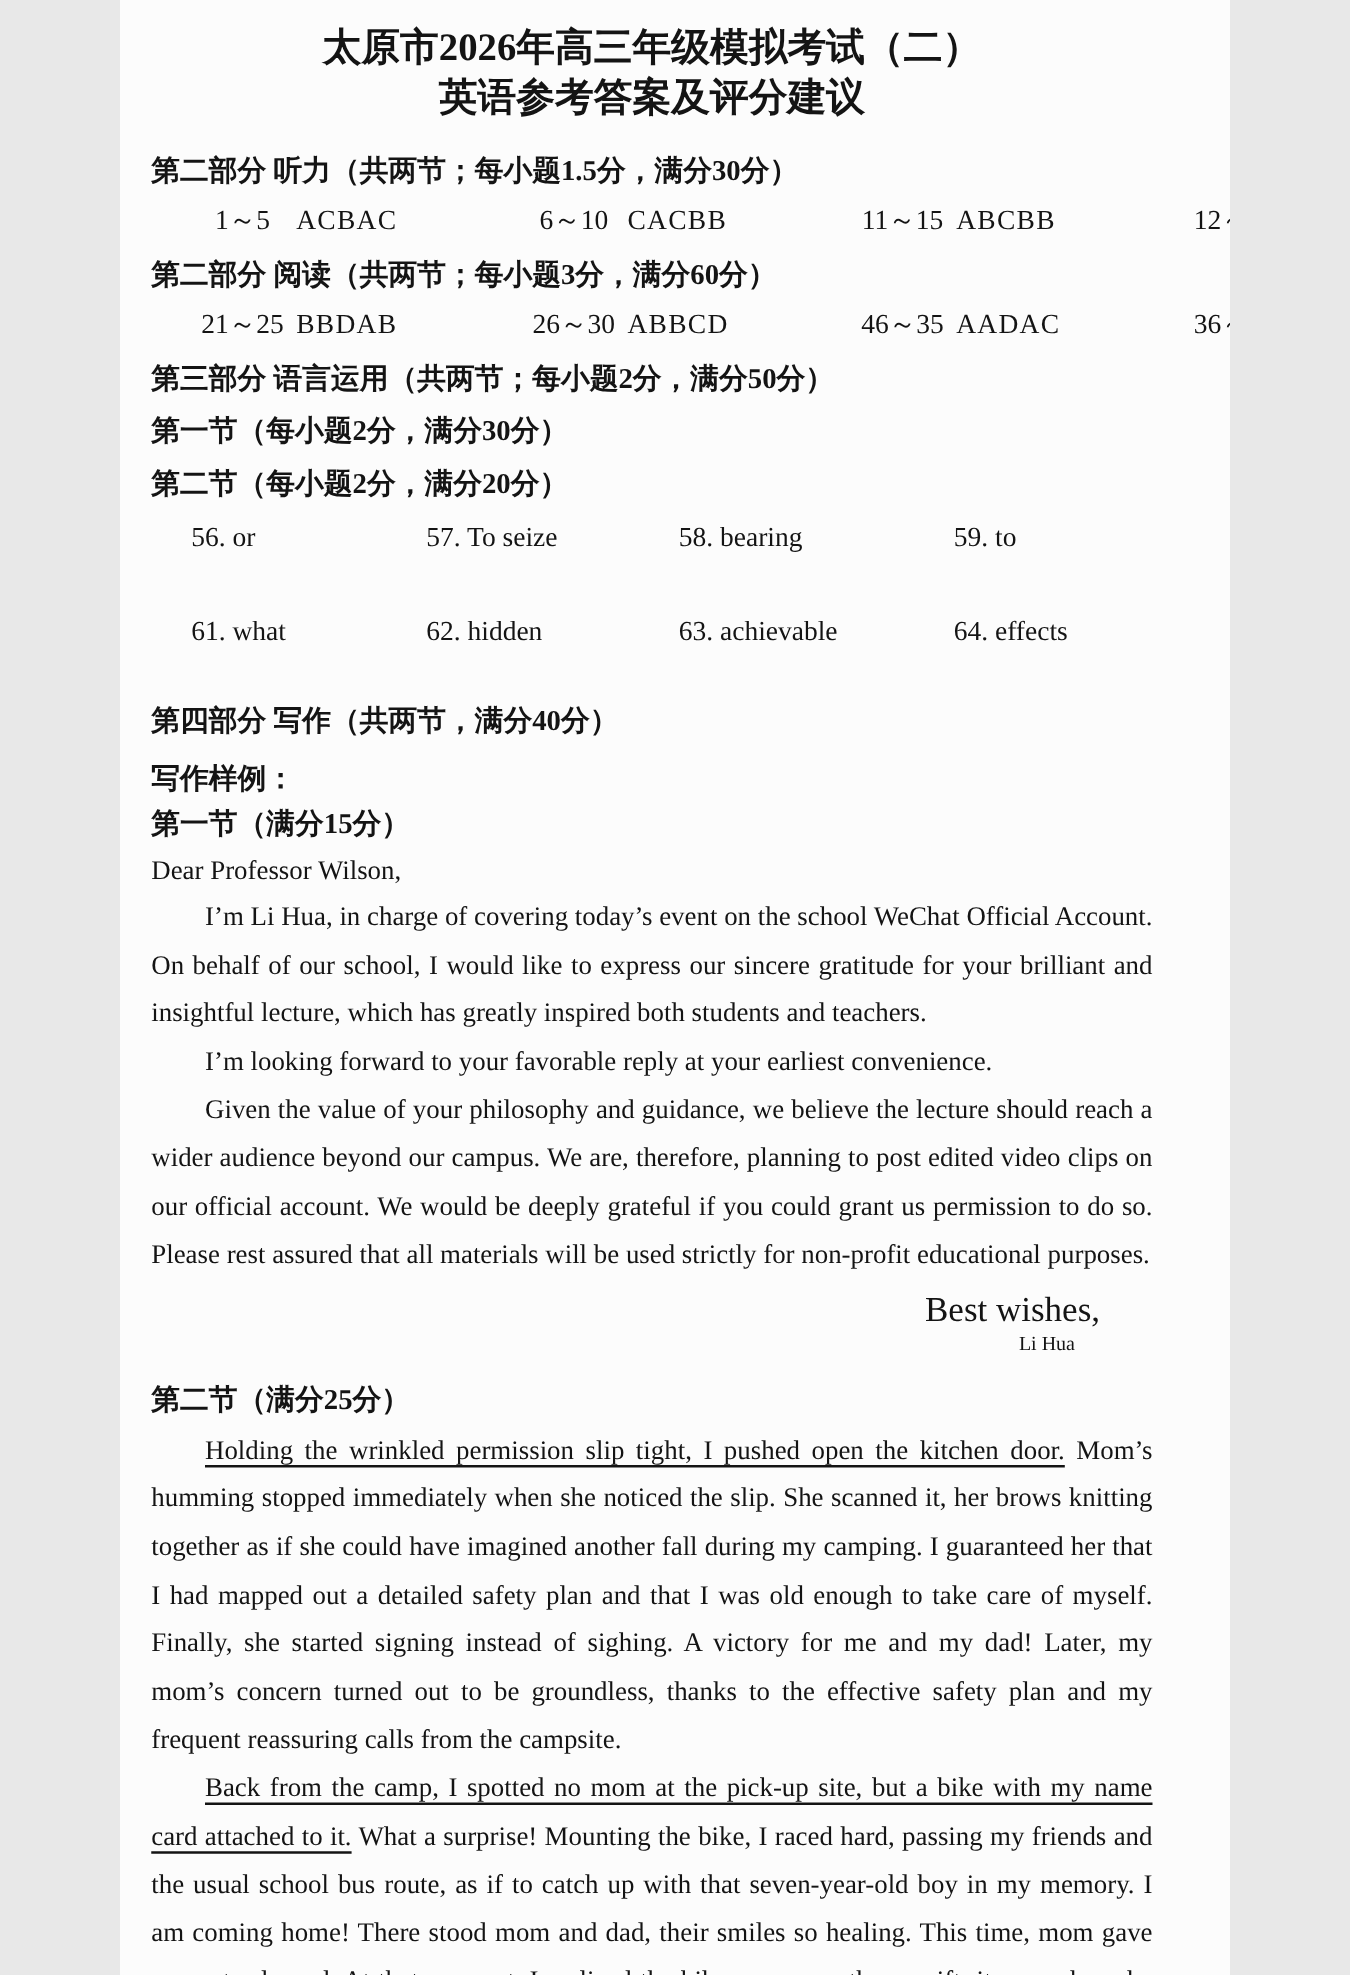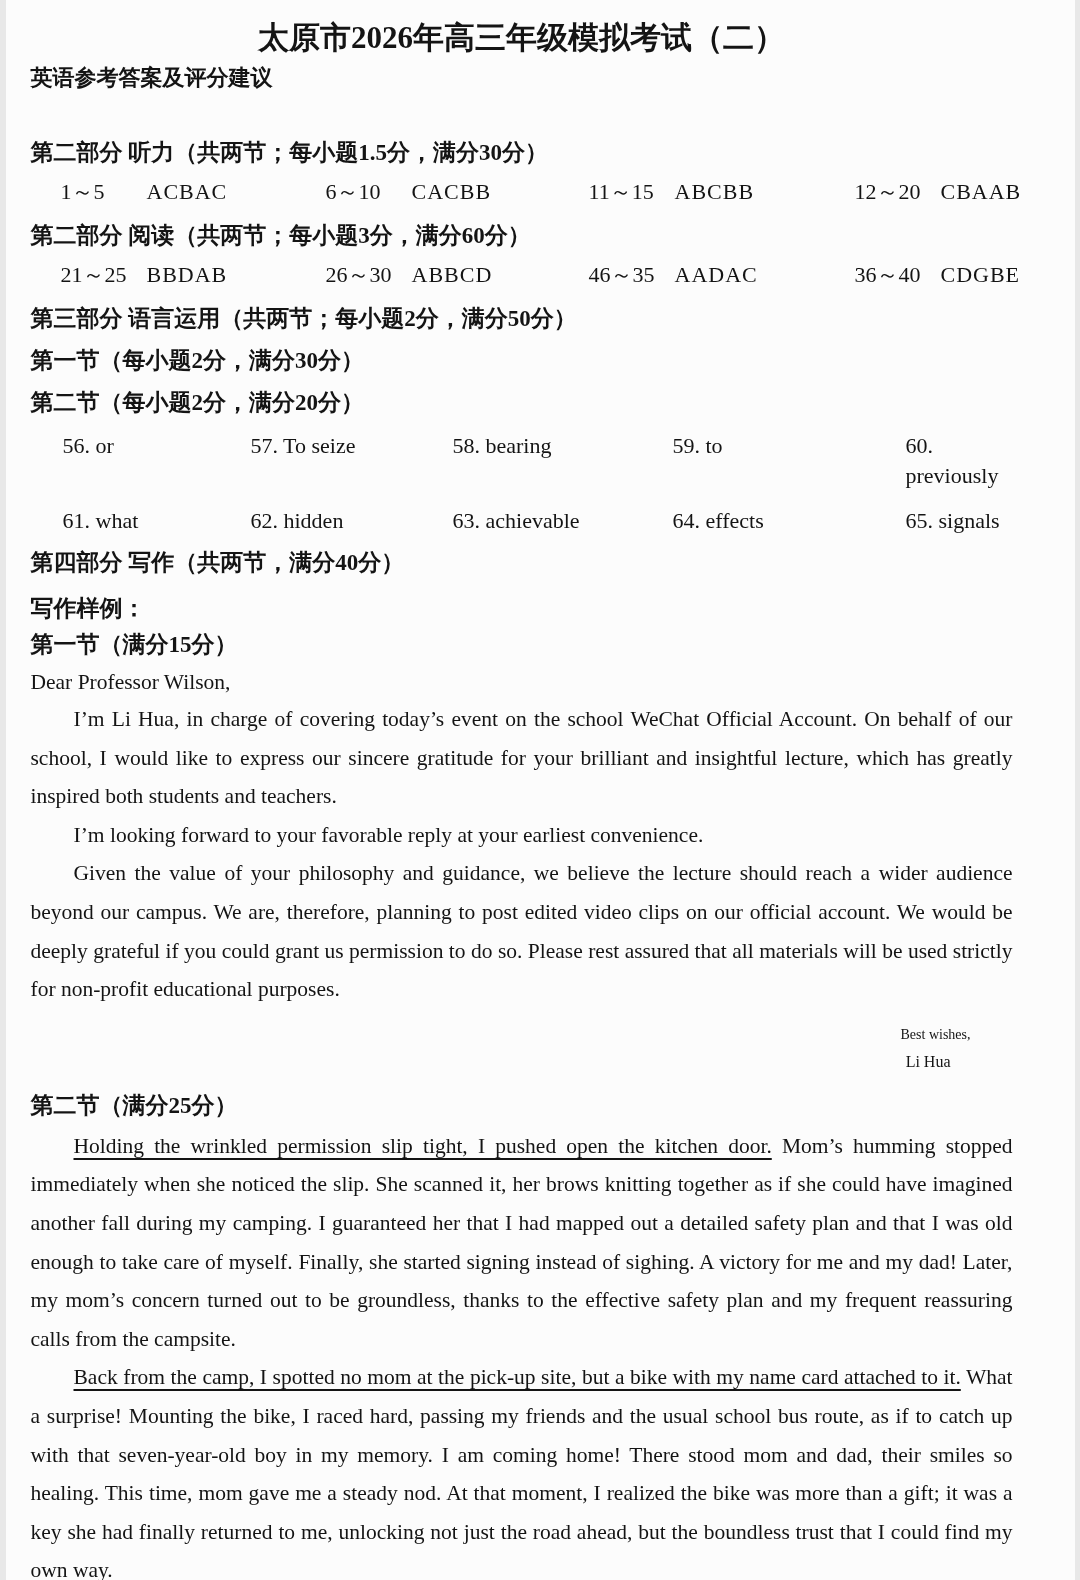--- a/index.html
+++ b/index.html
@@ -1,42 +1,42 @@
 <!DOCTYPE html>
 <html><head>
 <meta charset="utf-8">
 <style>
   html, body { margin: 0; padding: 0; background: #e8e8e8; }
   .page {
-    width: 1069px;
+    width: 888px;
     height: 1580px;
     margin: 0 auto;
     background: #fcfcfc;
     box-sizing: border-box;
     padding: 14px 62px 26px 25px;
     font-family: "Liberation Serif", serif;
     color: #141414;
     display: flex;
     flex-direction: column;
     overflow: hidden;
   }
   .doc-title { text-align: center; font-weight: bold; font-size: 31px; line-height: 40px; margin: 4px 0 0 0; }
-  .doc-subtitle { font-weight: bold; font-size: 22px; line-height: 40px; margin: 0 0 30px 0; }
+  .doc-subtitle { text-align: center; font-weight: bold; font-size: 31px; line-height: 40px; margin: 0 0 14px 0; }
   .part-heading { font-weight: bold; font-size: 23px; line-height: 30px; margin-top: 10px; }
   .sub-heading { font-weight: bold; font-size: 23px; line-height: 30px; margin-top: 12px; }
   .answer-row {
     display: grid;
     grid-template-columns: 265px 263px 266px 1fr;
     padding-left: 30px;
     font-size: 22px;
     line-height: 30px;
     margin-top: 9px;
     margin-bottom: 4px;
   }
-  .answer-cell { display: flex; }
+  .answer-cell { display: flex; text-align: center; }
   .answer-range { display: inline-block; min-width: 86px; }
   .answer-letters { display: inline-block; letter-spacing: 1px; }
   .blank-row {
     display: grid;
     grid-template-columns: 188px 202px 220px 233px 1fr;
     padding-left: 32px;
     font-size: 22px;
     line-height: 30px;
     margin-top: 13px;
     margin-bottom: 2px;
@@ -44,21 +44,21 @@
   .sample-label { font-weight: bold; font-size: 23px; line-height: 30px; margin-top: 16px; }
   .letter, .essay { font-size: 21.5px; }
   .salutation { line-height: 36px; margin-top: 4px; }
   .body-par {
     margin: 0;
     text-indent: 43px;
     text-align: justify;
     line-height: 38.6px;
   }
   .no-justify-last { text-align-last: left; }
-  .closing { text-align: right; padding-right: 42px; line-height: 27px; margin-top: 12px; font-size: 14px; }
+  .closing { text-align: right; padding-right: 42px; line-height: 27px; margin-top: 12px; font-size: 28px; }
   .signature { text-align: right; padding-right: 62px; line-height: 27px; font-size: 16px; }
   .underlined {
     text-decoration: underline;
     text-decoration-thickness: 1.5px;
     text-underline-offset: 5px;
   }
 </style>
 </head>
 <body>
 

